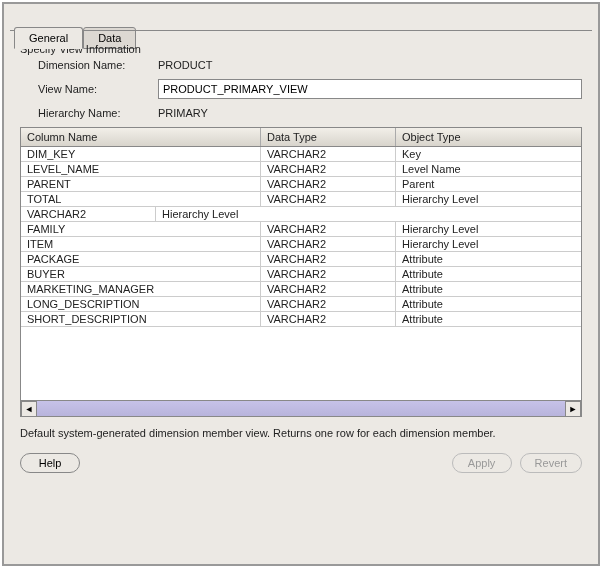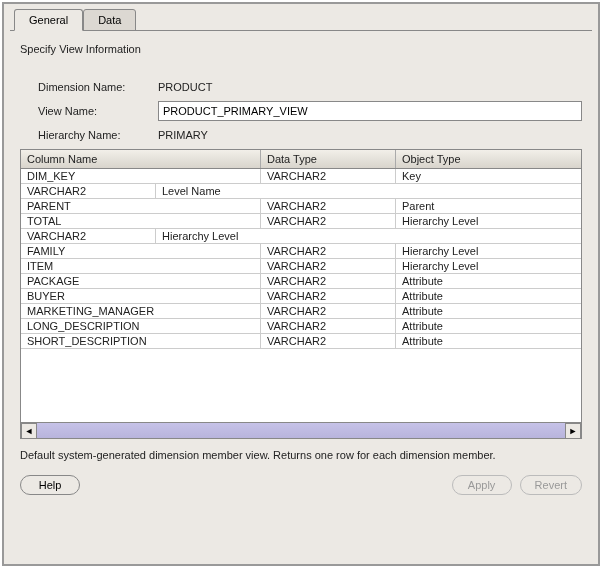--- a/index.html
+++ b/index.html
@@ -25,21 +25,21 @@
     display: flex;
     padding: 4px 10px 0 10px;
     gap: 0;
   }
   .tab {
     padding: 4px 14px;
     font-size: 11px;
     border: 1px solid #888;
     background: #ece9e4;
     position: relative;
-    top: 1px;
+    top: 19px;
     border-top-left-radius: 3px;
     border-top-right-radius: 3px;
     cursor: pointer;
   }
   .tab.active {
     background: #ece9e4;
     border-bottom: 1px solid #ece9e4;
     z-index: 2;
   }
   .tab.inactive {
@@ -49,21 +49,21 @@
   .tab-body {
     border-top: 1px solid #888;
     margin: 0 6px;
     padding: 12px 10px 8px 10px;
     height: calc(100% - 28px);
     position: relative;
   }
   .section-title {
     font-size: 11px;
     color: #222;
-    margin-bottom: 26px;
+    margin-bottom: 4px;
   }
   .form-row {
     display: flex;
     align-items: center;
     margin-bottom: 8px;
     padding-left: 18px;
   }
   .form-label {
     width: 120px;
     font-size: 11px;
@@ -204,20 +204,21 @@
         <div class="col c2">Data Type</div>
         <div class="col c3">Object Type</div>
       </div>
       <div class="grid-body" id="grid-body">
           <div class="grid-row">
             <div class="col c1">DIM_KEY</div>
             <div class="col c2">VARCHAR2</div>
             <div class="col c3">Key</div>
           </div>
           <div class="grid-row">
+            <div class="col c1">LEVEL_NAME</div>
             <div class="col c2">VARCHAR2</div>
             <div class="col c3">Level Name</div>
           </div>
           <div class="grid-row">
             <div class="col c1">PARENT</div>
             <div class="col c2">VARCHAR2</div>
             <div class="col c3">Parent</div>
           </div>
           <div class="grid-row">
             <div class="col c1">TOTAL</div>

